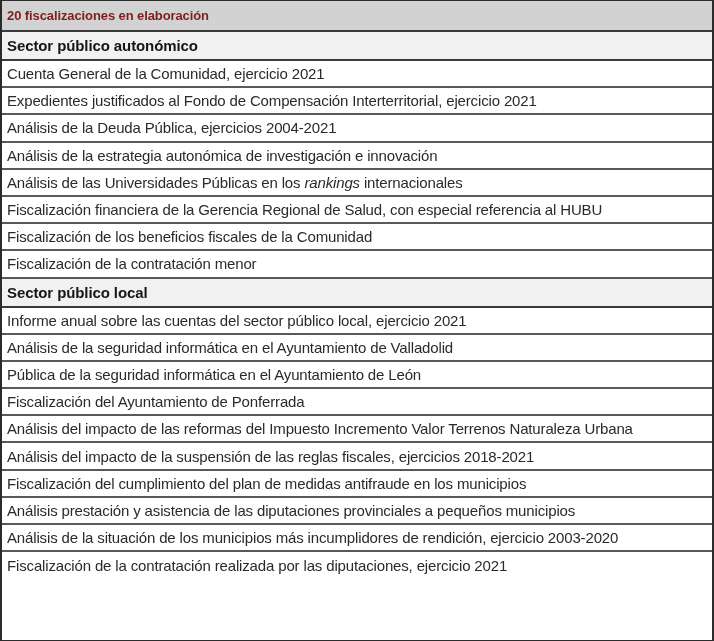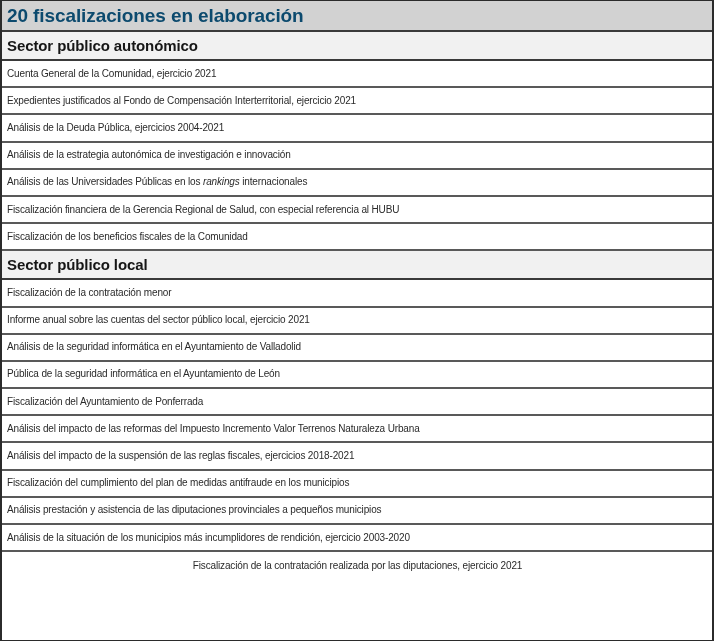--- a/index.html
+++ b/index.html
@@ -39,23 +39,23 @@
     white-space: nowrap;
   }
 
   
   .row.title-row {
     height: 31px;
     background: #d2d2d2;
     border-bottom: 2px solid #3a3a3a;
   }
   .title-text {
-    font-size: 19px;
+    font-size: 13px;
     font-weight: bold;
-    color: #0c4a6e;
+    color: #7f1d1d;
     letter-spacing: -0.1px;
     line-height: 1;
   }
 
   
   .row.section-row {
     height: 29px;
     background: #f1f1f1;
     border-bottom: 2px solid #3a3a3a;
   }
@@ -69,24 +69,23 @@
   }
 
   
   .row.data-row {
     height: 27.2px;
     background: #ffffff;
     border-bottom: 2px solid #595959;
   }
   .row.data-row:last-child {
     border-bottom: none;
-    justify-content: center;
   }
   .data-text {
-    font-size: 10px;
+    font-size: 15px;
     color: #2a2a2a;
     letter-spacing: -0.15px;
     line-height: 1;
   }
   .data-text i {
     font-style: italic;
   }
 </style>
 </head>
 <body>
@@ -115,25 +114,25 @@
       </div>
       <div class="row data-row">
         <span class="data-text">Análisis de las Universidades Públicas en los <i>rankings</i> internacionales</span>
       </div>
       <div class="row data-row">
         <span class="data-text">Fiscalización financiera de la Gerencia Regional de Salud, con especial referencia al HUBU</span>
       </div>
       <div class="row data-row">
         <span class="data-text">Fiscalización de los beneficios fiscales de la Comunidad</span>
       </div>
+      <div class="row data-row">
+        <span class="data-text">Fiscalización de la contratación menor</span>
+      </div>
       <div class="row section-row">
         <span class="section-text">Sector público local</span>
-      </div>
-      <div class="row data-row">
-        <span class="data-text">Fiscalización de la contratación menor</span>
       </div>
       <div class="row data-row">
         <span class="data-text">Informe anual sobre las cuentas del sector público local, ejercicio 2021</span>
       </div>
       <div class="row data-row">
         <span class="data-text">Análisis de la seguridad informática en el Ayuntamiento de Valladolid</span>
       </div>
       <div class="row data-row">
         <span class="data-text">Pública de la seguridad informática en el Ayuntamiento de León</span>
       </div>

